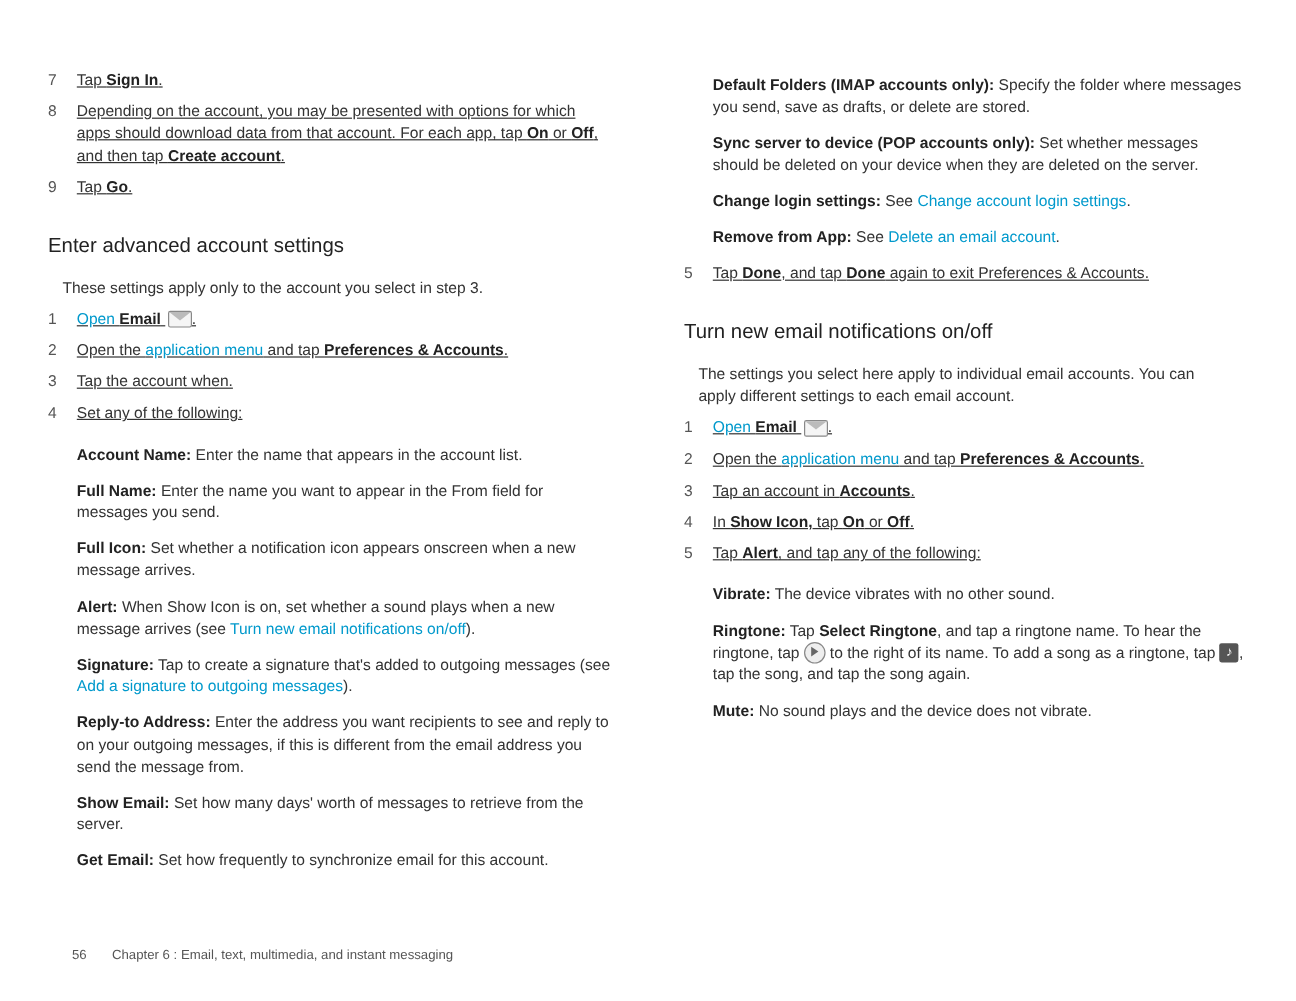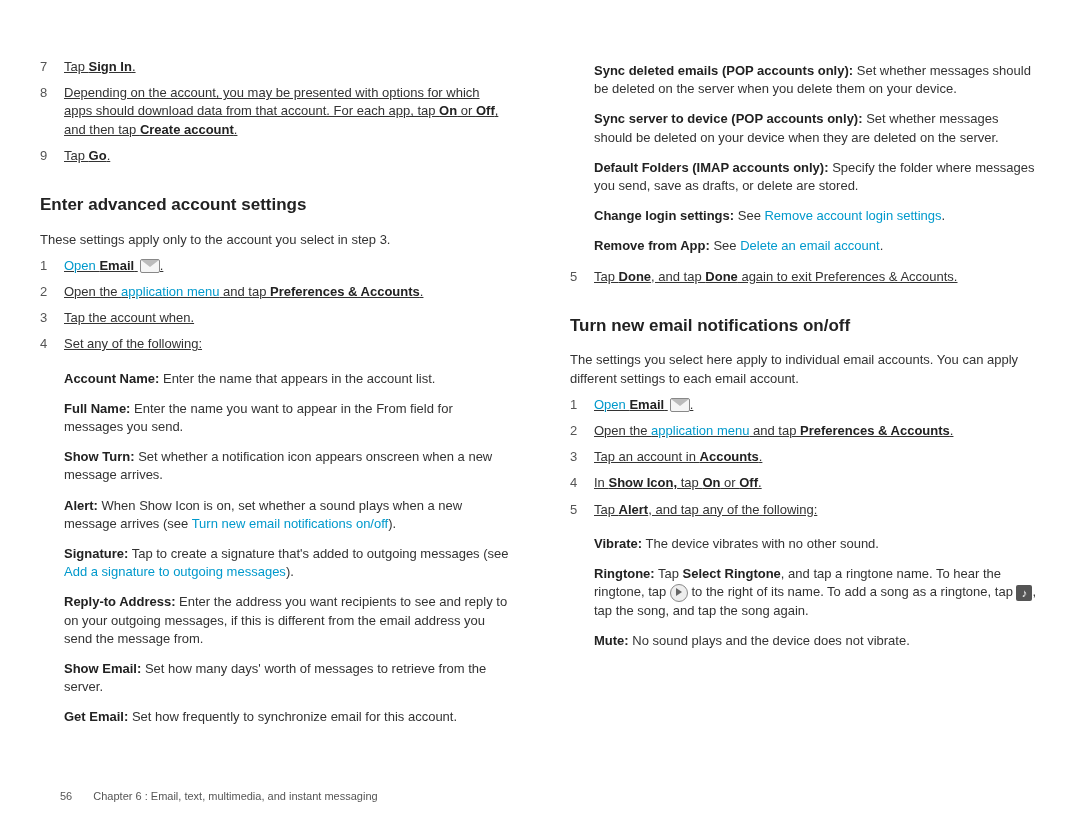--- a/index.html
+++ b/index.html
@@ -17,25 +17,25 @@
   }
   .columns {
     display: flex;
     gap: 60px;
   }
   .col {
     flex: 1;
   }
   h2 {
     font-size: 17px;
-    font-weight: 700;
+    font-weight: 400;
     margin: 28px 0 14px 0;
     color: #222;
   }
-  p { margin: 8px 0; }
+  p { margin: 8px 12px; }
   ol {
     list-style: none;
     padding: 0;
     margin: 0;
   }
   ol li {
     display: flex;
     margin: 8px 0;
   }
   ol li .num {
@@ -141,35 +141,34 @@
           <span class="body">Tap the account when.</span>
         </li>
         <li>
           <span class="num">4</span>
           <span class="body">Set any of the following:</span>
         </li>
       </ol>
     <div class="indent-block">
         <p><b>Account Name:</b> Enter the name that appears in the account list.</p>
         <p><b>Full Name:</b> Enter the name you want to appear in the From field for messages you send.</p>
-        <p><b>Show Turn:</b> Set whether a notification icon appears onscreen when a new message arrives.</p>
+        <p><b>Full Icon:</b> Set whether a notification icon appears onscreen when a new message arrives.</p>
         <p><b>Alert:</b> When Show Icon is on, set whether a sound plays when a new message arrives (see <span class="link">Turn new email notifications on/off</span>).</p>
         <p><b>Signature:</b> Tap to create a signature that's added to outgoing messages (see <span class="link">Add a signature to outgoing messages</span>).</p>
         <p><b>Reply-to Address:</b> Enter the address you want recipients to see and reply to on your outgoing messages, if this is different from the email address you send the message from.</p>
         <p><b>Show Email:</b> Set how many days' worth of messages to retrieve from the server.</p>
         <p><b>Get Email:</b> Set how frequently to synchronize email for this account.</p>
       </div>
   </div>
 
   <div class="col">
     <div class="indent-block" style="margin-top:0">
-        <p><b>Sync deleted emails (POP accounts only):</b> Set whether messages should be deleted on the server when you delete them on your device.</p>
+        <p><b>Default Folders (IMAP accounts only):</b> Specify the folder where messages you send, save as drafts, or delete are stored.</p>
         <p><b>Sync server to device (POP accounts only):</b> Set whether messages should be deleted on your device when they are deleted on the server.</p>
-        <p><b>Default Folders (IMAP accounts only):</b> Specify the folder where messages you send, save as drafts, or delete are stored.</p>
-        <p><b>Change login settings:</b> See <span class="link">Remove account login settings</span>.</p>
+        <p><b>Change login settings:</b> See <span class="link">Change account login settings</span>.</p>
         <p><b>Remove from App:</b> See <span class="link">Delete an email account</span>.</p>
       </div>
     <ol>
         <li>
           <span class="num">5</span>
           <span class="body">Tap <b>Done</b>, and tap <b>Done</b> again to exit Preferences &amp; Accounts.</span>
         </li>
       </ol>
     <h2>Turn new email notifications on/off</h2>
     <p>The settings you select here apply to individual email accounts. You can apply different settings to each email account.</p>

